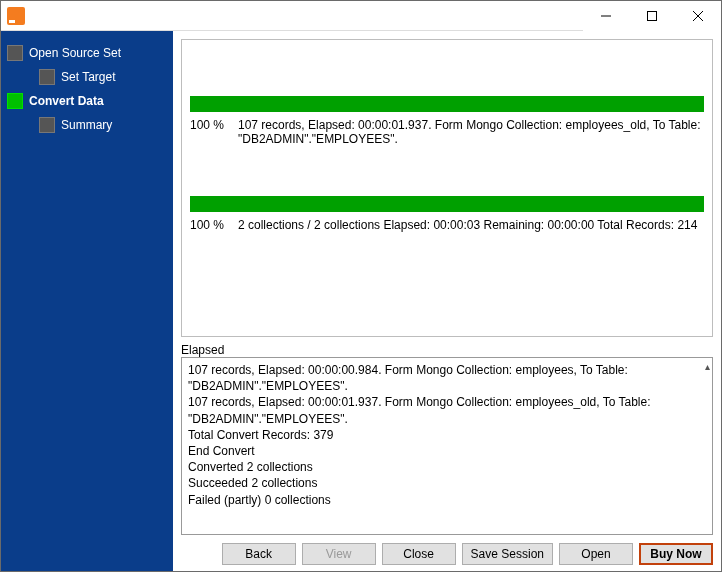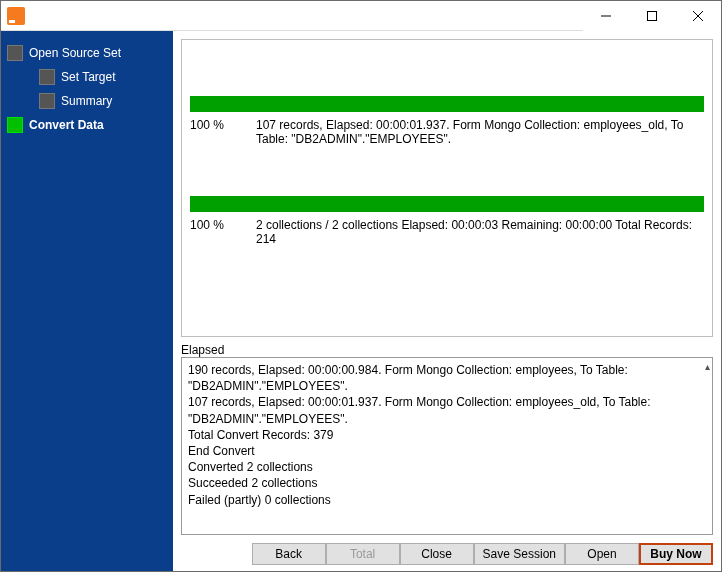--- a/index.html
+++ b/index.html
@@ -87,21 +87,20 @@
     margin: 6px 8px 20px 8px;
   }
   .prog-bar {
     height: 16px;
     background: #00a000;
     width: 100%;
   }
   .prog-text {
     margin-top: 6px;
     display: flex;
-    gap: 18px;
     font-size: 12px;
     color: #000;
   }
   .prog-pct { width: 48px; }
   .prog-detail { flex: 1; }
   .output-label {
     font-size: 12px;
     margin-top: 6px;
     margin-bottom: 0px;
     color: #000;
@@ -118,20 +117,21 @@
   }
   .output-up {
     position: absolute;
     top: 2px; right: 2px;
     color: #555;
     font-size: 10px;
   }
   .button-row {
     margin-top: 8px;
     display: flex;
+    gap: 6px;
     justify-content: flex-end;
   }
   .btn {
     min-width: 74px;
     height: 22px;
     background: #e1e1e1;
     border: 1px solid #adadad;
     font-size: 12px;
     font-family: inherit;
     cursor: default;
@@ -175,27 +175,27 @@
 <div class="main">
   <div class="sidebar">
     <div class="nav-item top">
       <div class="nav-box"></div>
       <span class="nav-label">Open Source Set</span>
     </div>
     <div class="nav-item sub">
       <div class="nav-box"></div>
       <span class="nav-label">Set Target</span>
     </div>
+    <div class="nav-item top active">
+      <div class="nav-box active-box"></div>
+      <span class="nav-label">Convert Data</span>
+    </div>
     <div class="nav-item sub">
       <div class="nav-box"></div>
       <span class="nav-label">Summary</span>
-    </div>
-    <div class="nav-item top active">
-      <div class="nav-box active-box"></div>
-      <span class="nav-label">Convert Data</span>
     </div>
   </div>
 
   <div class="content">
     <div class="progress-area">
       <div class="prog-row">
         <div class="prog-bar"></div>
         <div class="prog-text">
           <div class="prog-pct">100 %</div>
           <div class="prog-detail">107 records,    Elapsed: 00:00:01.937.    Form Mongo Collection: employees_old,    To Table: "DB2ADMIN"."EMPLOYEES".</div>
@@ -207,31 +207,31 @@
         <div class="prog-text">
           <div class="prog-pct">100 %</div>
           <div class="prog-detail">2 collections / 2 collections    Elapsed: 00:00:03    Remaining: 00:00:00    Total Records: 214</div>
         </div>
       </div>
     </div>
 
     <div class="output-label">Elapsed</div>
     <div class="output-box">
       <span class="output-up">▴</span>
-      <div>190 records,    Elapsed: 00:00:00.984.    Form Mongo Collection: employees,    To Table: "DB2ADMIN"."EMPLOYEES".</div>
+      <div>107 records,    Elapsed: 00:00:00.984.    Form Mongo Collection: employees,    To Table: "DB2ADMIN"."EMPLOYEES".</div>
       <div>107 records,    Elapsed: 00:00:01.937.    Form Mongo Collection: employees_old,    To Table: "DB2ADMIN"."EMPLOYEES".</div>
       <div>Total Convert Records: 379</div>
       <div>End Convert</div>
       <div>Converted 2 collections</div>
       <div>Succeeded 2 collections</div>
       <div>Failed (partly) 0 collections</div>
     </div>
 
     <div class="button-row">
       <button class="btn">Back</button>
-      <button class="btn disabled">Total</button>
+      <button class="btn disabled">View</button>
       <button class="btn">Close</button>
       <button class="btn" style="min-width:90px">Save Session</button>
       <button class="btn">Open</button>
       <button class="btn primary">Buy Now</button>
     </div>
   </div>
 </div>
 
 </body></html>

